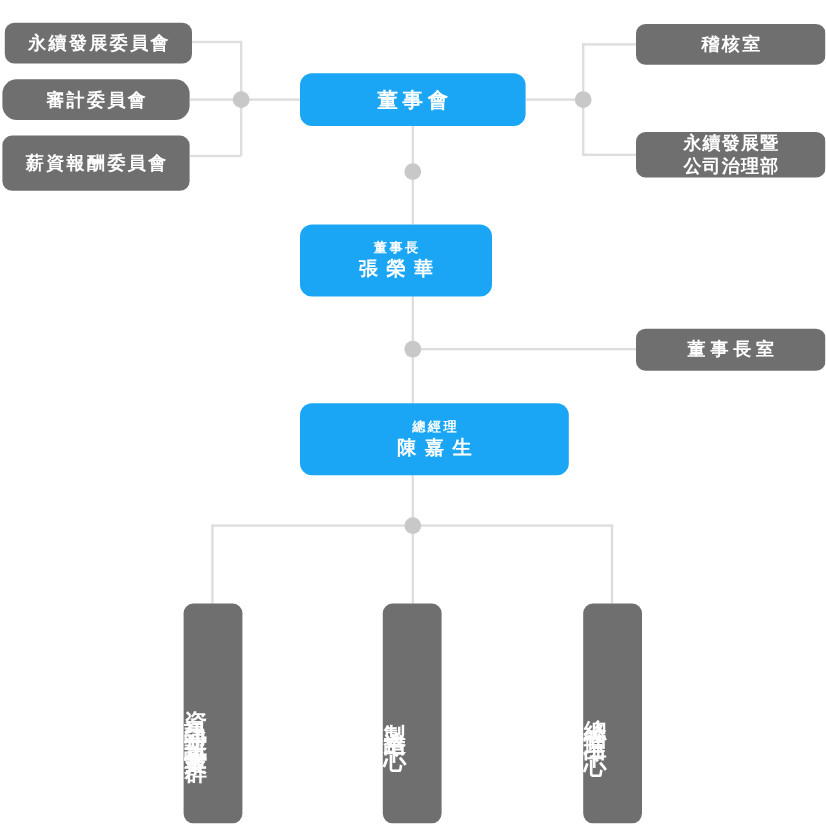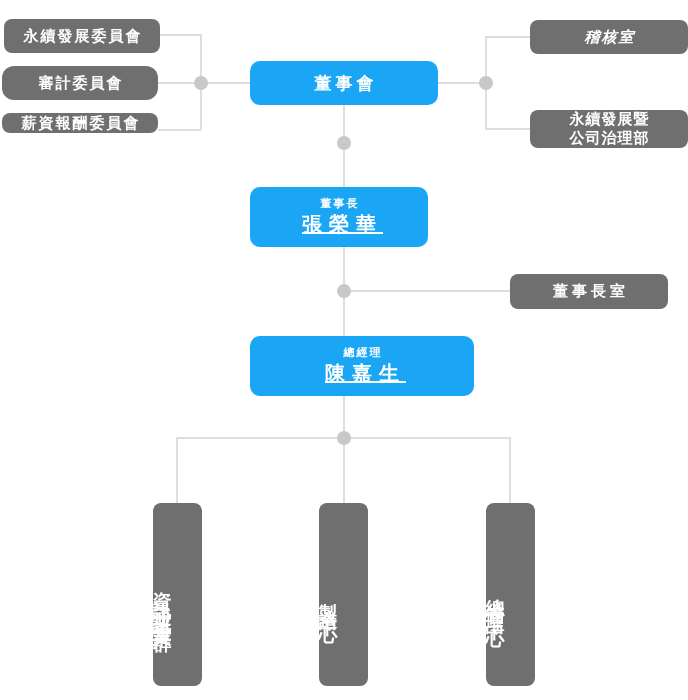--- a/index.html
+++ b/index.html
@@ -43,25 +43,24 @@
     letter-spacing: 4px;
     padding-left: 4px;
   }
   .person-title {
     font-size: 11px;
     letter-spacing: 2px;
     padding-left: 2px;
     line-height: 1.3;
   }
   .person-name {
-    font-size: 20px;
+    font-size: 16px;
     letter-spacing: 7px;
     padding-left: 7px;
     line-height: 1.25;
-    text-decoration: underline;
   }
   .two-line {
     white-space: pre-line;
     line-height: 1.25;
     letter-spacing: 1px;
     padding-left: 1px;
   }
   .v-box {
     background: #6f6f6f;
     border-radius: 8px;
@@ -114,36 +113,36 @@
   <div class="node" style="left:337px; top:284px;"></div>
 
   <div class="vline" style="left:343px; top:396px; height:107px;"></div>
   <div class="hline" style="left:177px; top:437px; width:334px;"></div>
   <div class="vline" style="left:176px; top:437px; height:66px;"></div>
   <div class="vline" style="left:509px; top:437px; height:66px;"></div>
   <div class="node" style="left:337px; top:431px;"></div>
 
   <div class="box gray-box" style="left:4px; top:19px; width:156px; height:34px;">永續發展委員會</div>
   <div class="box gray-box" style="left:2px; top:66px; width:156px; height:34px;border-radius:12px;">審計委員會</div>
-  <div class="box gray-box" style="left:2px; top:113px; width:156px; height:20px;font-family:Liberation Serif, serif;">薪資報酬委員會</div>
+  <div class="box gray-box" style="left:2px; top:113px; width:156px; height:46px;font-family:Liberation Serif, serif;">薪資報酬委員會</div>
 
-  <div class="box gray-box" style="left:530px; top:20px; width:158px; height:34px;font-style:italic;">稽核室</div>
+  <div class="box gray-box" style="left:530px; top:20px; width:158px; height:34px;">稽核室</div>
   <div class="box gray-box two-line" style="left:530px; top:110px; width:158px; height:38px;">永續發展暨
 公司治理部</div>
 
   <div class="box blue-box" style="left:250px; top:61px; width:188px; height:44px;">
     <span class="board-label">董事會</span>
   </div>
 
-  <div class="box blue-box" style="left:250px; top:187px; width:178px; height:60px;">
+  <div class="box blue-box" style="left:250px; top:187px; width:160px; height:60px;">
     <span class="person-title">董事長</span>
     <span class="person-name">張榮華</span>
   </div>
 
-  <div class="box gray-box" style="left:510px; top:274px; width:158px; height:35px; letter-spacing:4px; padding-left:4px;">董事長室</div>
+  <div class="box gray-box" style="left:530px; top:274px; width:158px; height:35px; letter-spacing:4px; padding-left:4px;">董事長室</div>
 
   <div class="box blue-box" style="left:250px; top:336px; width:224px; height:60px;">
     <span class="person-title">總經理</span>
     <span class="person-name">陳嘉生</span>
   </div>
 
   <div class="box v-box" style="left:153px; top:503px; width:49px; height:183px;">
     <span class="v-label">資訊通訊事業群</span>
   </div>
   <div class="box v-box" style="left:319px; top:503px; width:49px; height:183px;">

